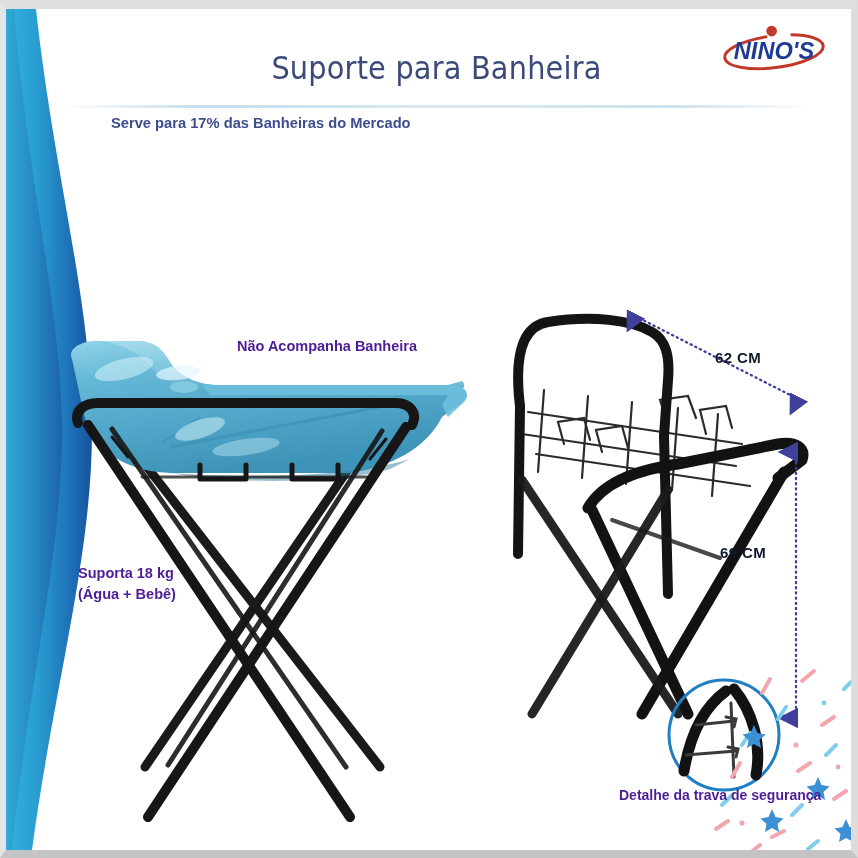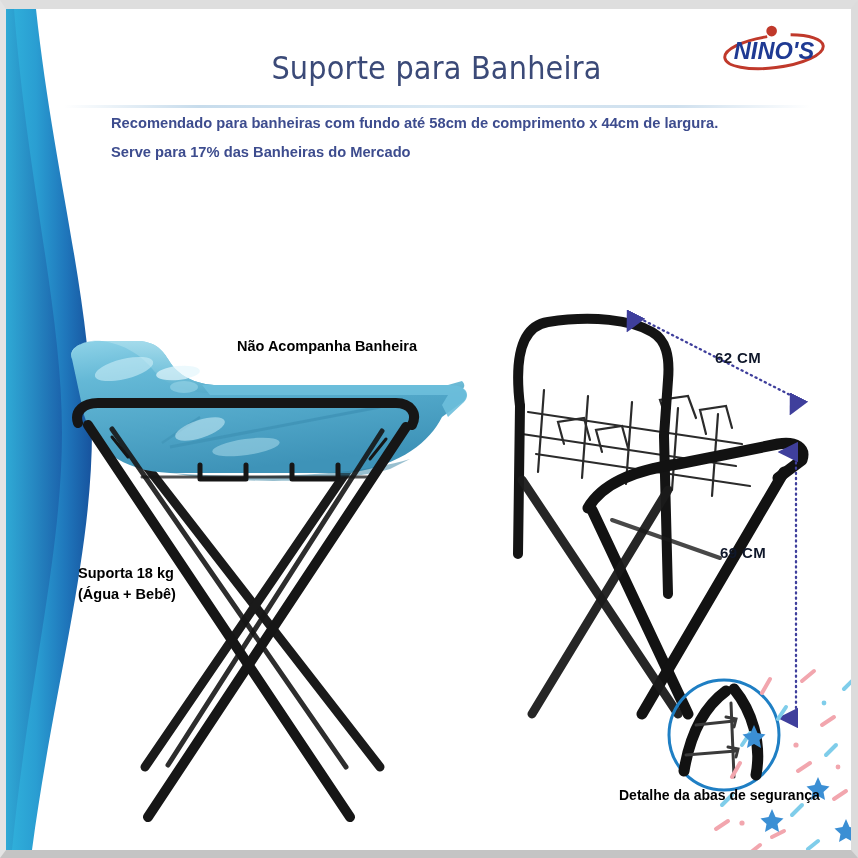--- a/index.html
+++ b/index.html
@@ -88,21 +88,21 @@
   }
   #left-illus  { left: 44px;  top: 288px; width: 430px; height: 540px; }
   #right-illus { left: 486px; top: 285px; width: 330px; height: 430px; }
   #detail-illus{ left: 620px; top: 668px; width: 200px; height: 130px; }
   #dims-layer  { left: 486px; top: 285px; width: 372px; height: 440px; }
   #confetti    { left: 700px; top: 650px; width: 158px; height: 208px; }
 
   
   .caption {
     position: absolute;
-    color: #000000;
+    color: #4c1d95;
     font-weight: bold;
     font-size: 14.5px;
     white-space: nowrap;
   }
   #cap-no-tub    { left: 231px; top: 329px; }
   #cap-weight    { left: 72px;  top: 554px; line-height: 1.45; }
   #cap-detail    { left: 613px; top: 778px; font-size: 14px; }
   .dim-label {
     position: absolute;
     color: #0f172a;
@@ -141,21 +141,20 @@
     <svg class="logo" viewBox="0 0 200 90">
       <ellipse cx="100" cy="48" rx="84" ry="27" fill="none" stroke="#c0392b" stroke-width="5" transform="rotate(-7 100 48)" stroke-dasharray="300 40" stroke-dashoffset="30"></ellipse>
       <circle cx="96" cy="13" r="9" fill="#c0392b"></circle>
       <text x="100" y="60" text-anchor="middle" font-family="'Liberation Sans', sans-serif" font-size="40" font-weight="bold" font-style="italic" fill="#1f3a93">NINO'S</text>
     </svg>
 
     <div class="page-title">Suporte para Banheira</div>
     <div class="title-rule"></div>
 
     <div class="bullets">
-      <p>Recomendado para banheiras com fundo até 58cm de comprimento x 44cm de largura.</p>
       <p>Serve para 17% das Banheiras do Mercado</p>
     </div>
 
     <svg class="illus" id="left-illus" viewBox="0 0 430 540">
       <defs>
         <linearGradient id="tubBody" x1="0" y1="0" x2="0.35" y2="1">
           <stop offset="0%" stop-color="#8fd3e8"></stop>
           <stop offset="28%" stop-color="#64b8d6"></stop>
           <stop offset="65%" stop-color="#50a6c8"></stop>
           <stop offset="100%" stop-color="#3e93b8"></stop>
@@ -353,19 +352,19 @@
       </g>
     </svg>
 
     <div class="caption" id="cap-no-tub">Não Acompanha Banheira</div>
 
     <div class="caption" id="cap-weight">
       <div>Suporta 18 kg</div>
       <div>(Água + Bebê)</div>
     </div>
 
-    <div class="caption" id="cap-detail">Detalhe da abas de segurança</div>
+    <div class="caption" id="cap-detail">Detalhe da trava de segurança</div>
 
     <div class="dim-label" id="dim-62">62 CM</div>
     <div class="dim-label" id="dim-69">69 CM</div>
 
   </div>
 </div>
 
 </body></html>

